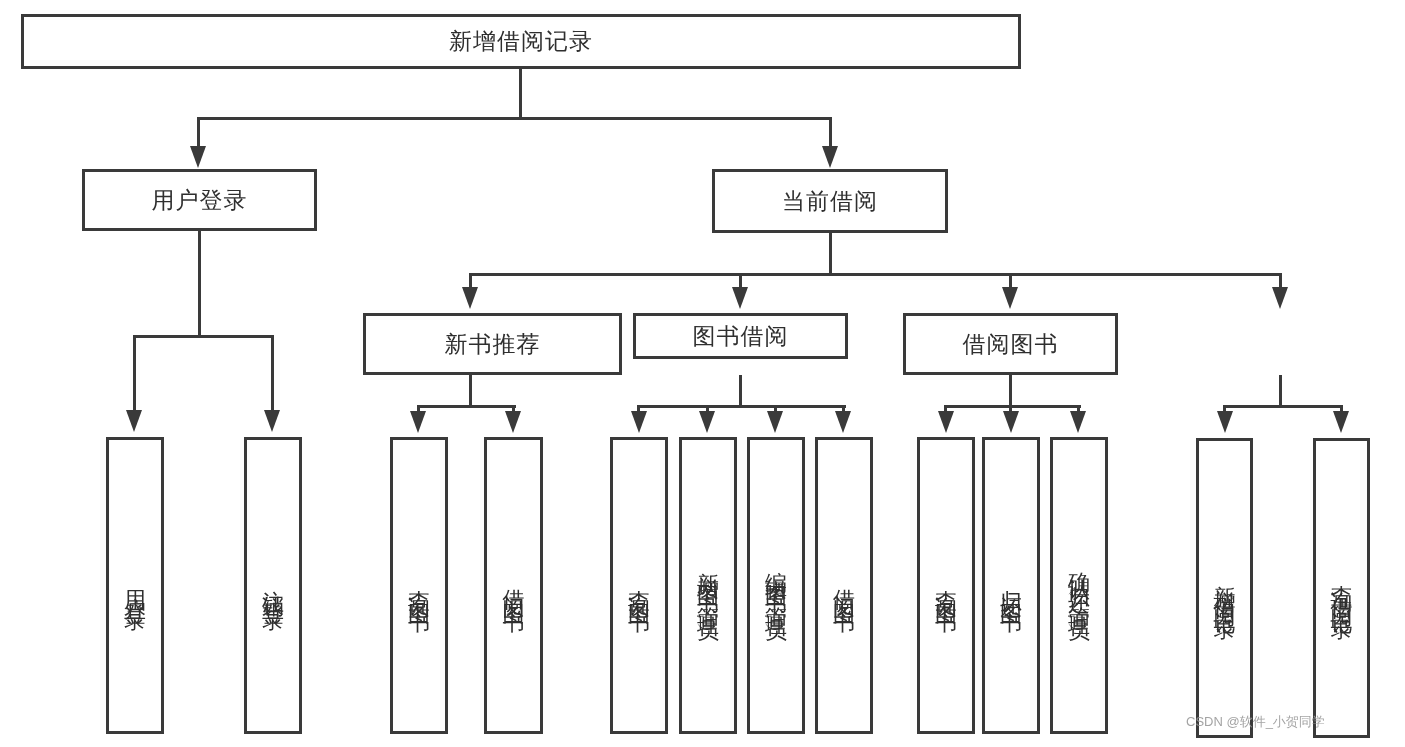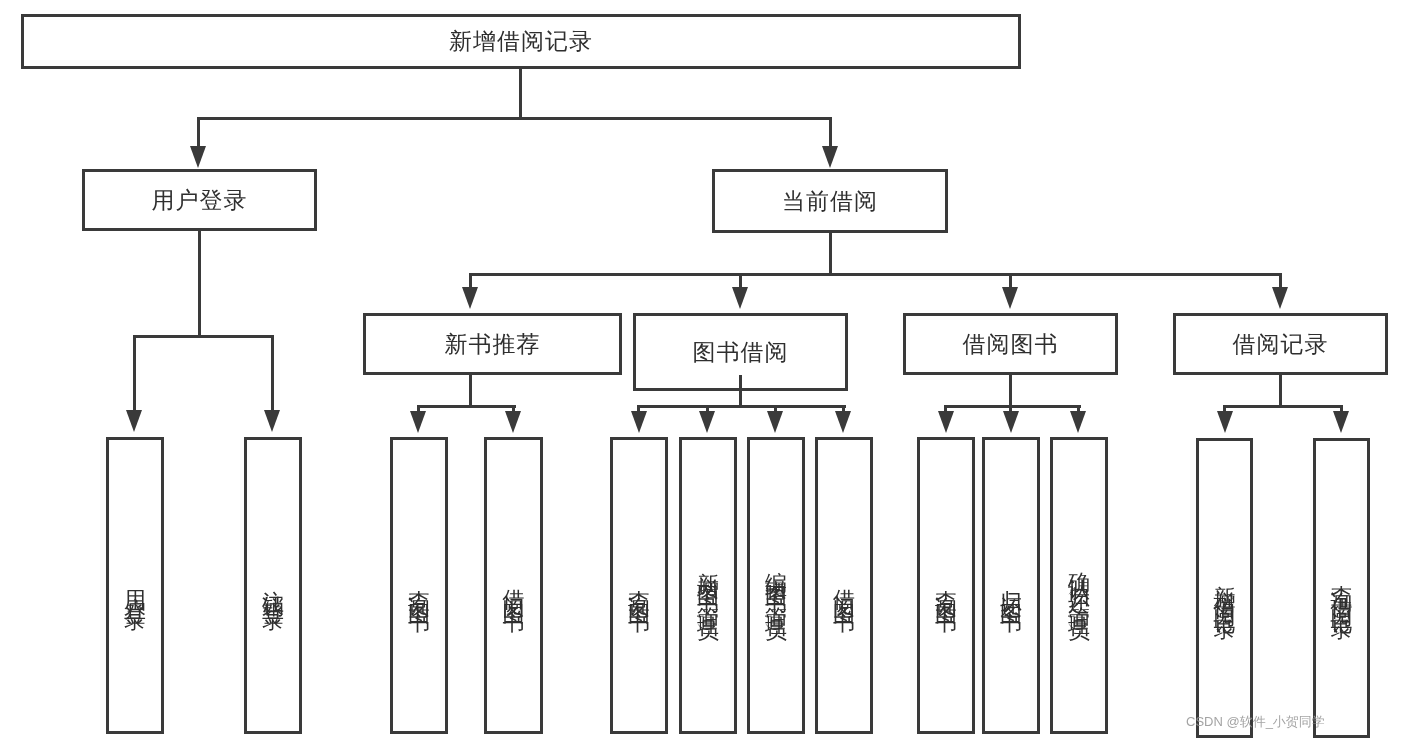--- a/index.html
+++ b/index.html
@@ -90,23 +90,22 @@
   <div class="vline" style="left:469px; top:273px; height:14px;"></div>
   <div class="arrow" style="left:462px; top:287px;"></div>
   <div class="vline" style="left:739px; top:273px; height:14px;"></div>
   <div class="arrow" style="left:732px; top:287px;"></div>
   <div class="vline" style="left:1009px; top:273px; height:14px;"></div>
   <div class="arrow" style="left:1002px; top:287px;"></div>
   <div class="vline" style="left:1279px; top:273px; height:14px;"></div>
   <div class="arrow" style="left:1272px; top:287px;"></div>
 
   <div class="box" style="left:363px; top:313px; width:259px; height:62px;">新书推荐</div>
-  <div class="box" style="left:633px; top:313px; width:215px; height:78px;">图书借阅</div>
+  <div class="box" style="left:633px; top:313px; width:215px; height:46px;">图书借阅</div>
   <div class="box" style="left:903px; top:313px; width:215px; height:62px;">借阅图书</div>
-  <div class="box" style="left:1173px; top:313px; width:215px; height:62px;">借阅记录</div>
 
   <div class="vline" style="left:469px; top:375px; height:32px;"></div>
   <div class="hline" style="left:417px; top:405px; width:99px;"></div>
   <div class="vline" style="left:417px; top:405px; height:8px;"></div>
   <div class="arrow" style="left:410px; top:411px;"></div>
   <div class="vline" style="left:512px; top:405px; height:8px;"></div>
   <div class="arrow" style="left:505px; top:411px;"></div>
 
   <div class="vline" style="left:739px; top:375px; height:32px;"></div>
   <div class="hline" style="left:637px; top:405px; width:209px;"></div>

